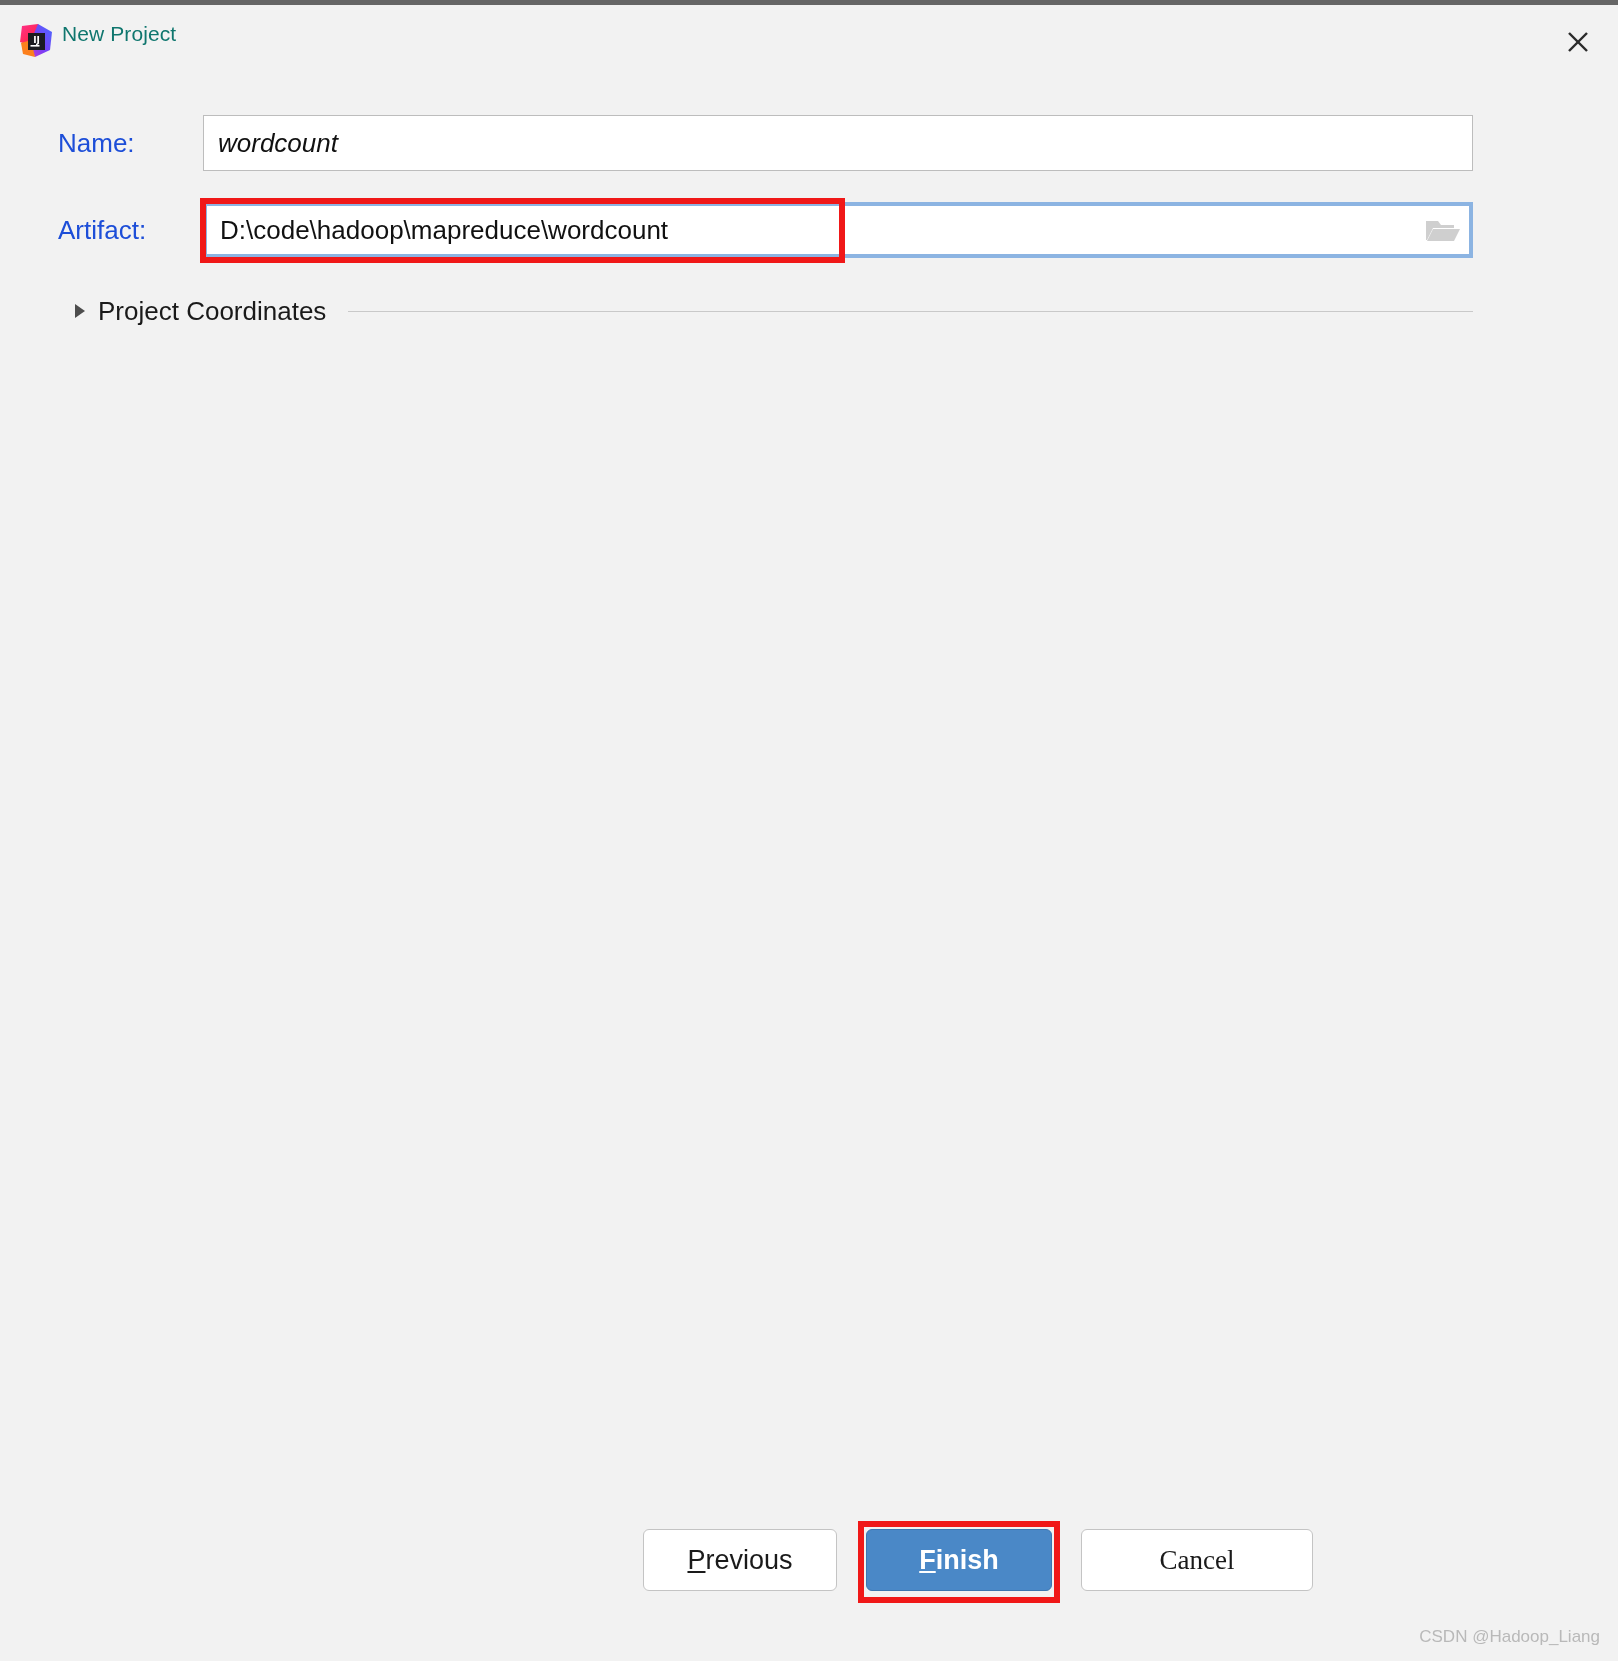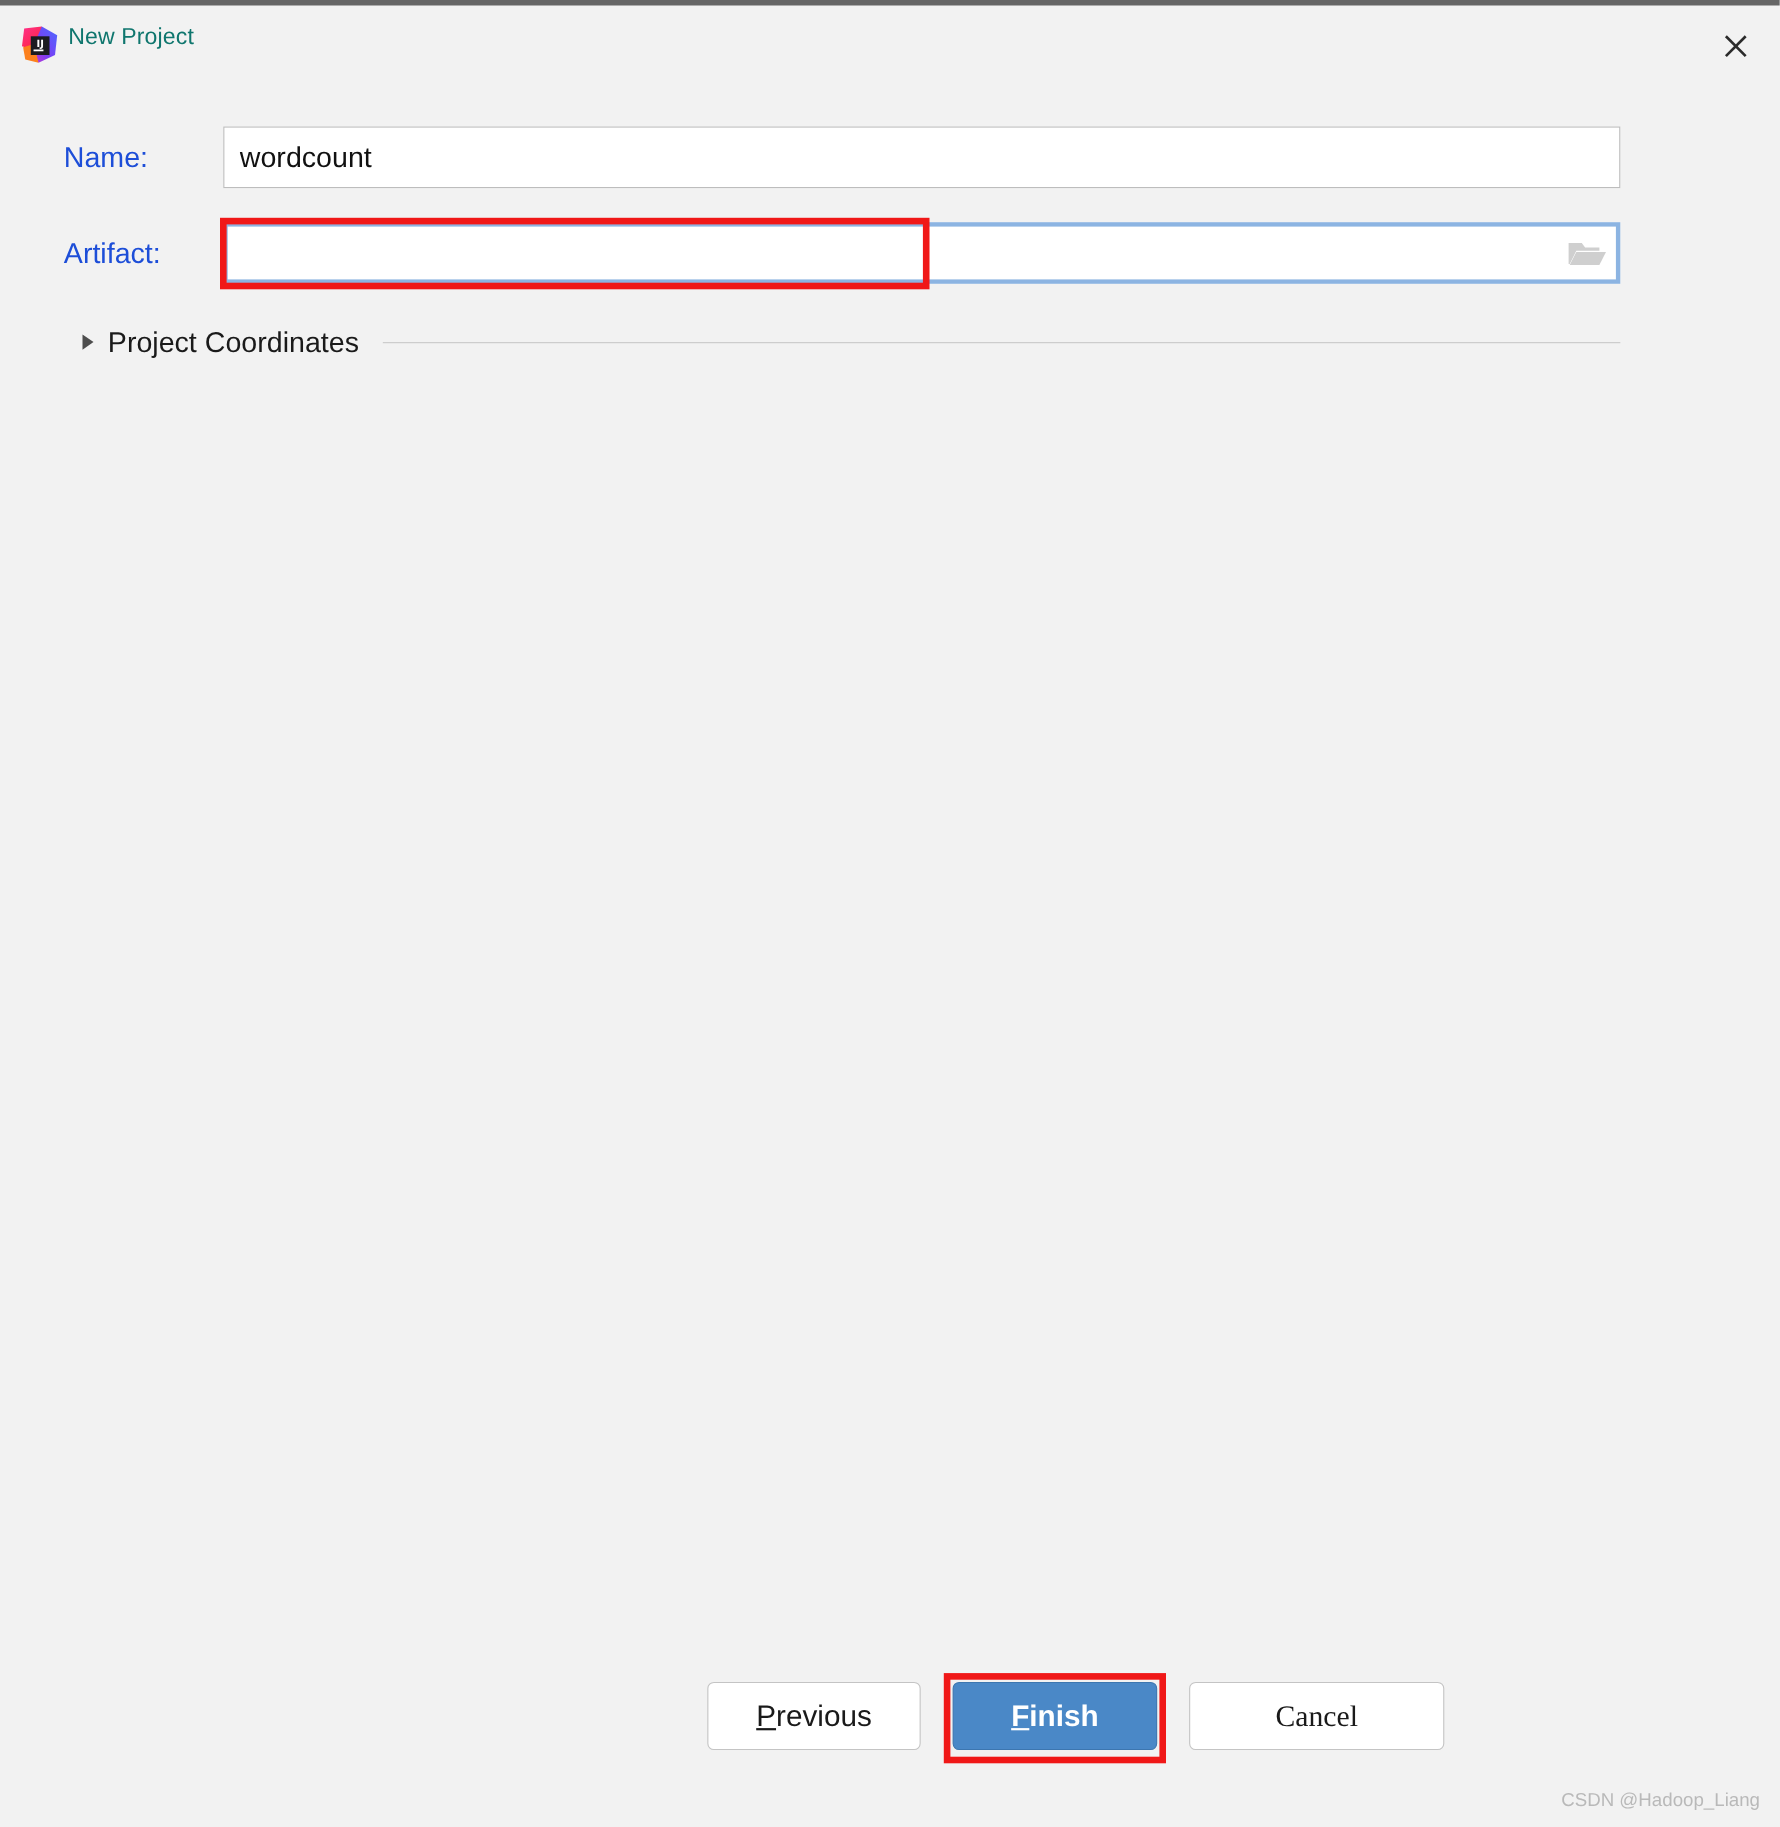--- a/index.html
+++ b/index.html
@@ -79,20 +79,21 @@
     width: 100%;
     height: 100%;
     box-sizing: border-box;
     border: 1px solid #bdbdbd;
     background: #ffffff;
     font-family: "Liberation Sans", sans-serif;
     font-size: 26px;
     color: #111111;
     padding: 0 14px;
     outline: none;
+    font-style: italic;
   }
 
   
   #location-field-wrap {
     position: absolute;
     left: 203px;
     top: 197px;
     width: 1270px;
     height: 56px;
   }
@@ -287,20 +288,21 @@
   </div>
 
   <div class="form-label" id="name-label">Name:</div>
   <div id="name-field-wrap">
     <input id="name-input" type="text" value="wordcount" style="">
   </div>
 
   <div class="form-label" id="location-label">Artifact:</div>
   <div id="location-field-wrap">
     <div id="location-focus-ring"></div>
+    <input id="location-input" type="text" value="D:\code\hadoop\mapreduce\wordcount" style="">
     <div id="browse-button">
       <svg width="40" height="32" viewBox="0 0 40 32" xmlns="http://www.w3.org/2000/svg">
         <path d="M3 7 H15 L18 11 H31 V14 H10 L4 26 H3 Z" fill="#cfcfcf"></path>
         <path d="M10 15 H37 L31 27 H4 Z" fill="#cfcfcf"></path>
       </svg>
     </div>
   </div>
   <div id="location-highlight"></div>
 
   <div id="artifact-section">

